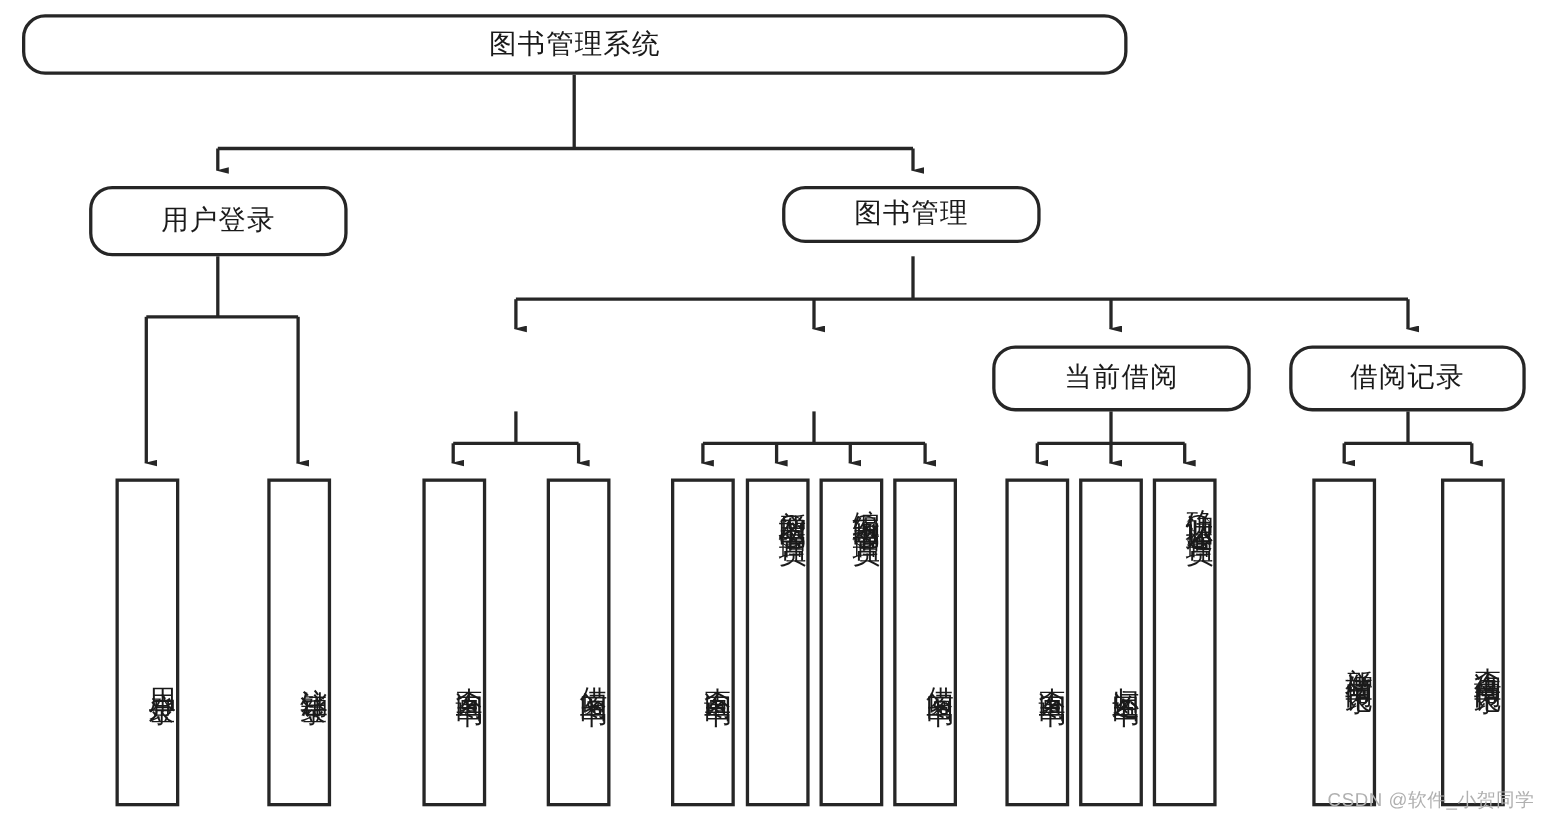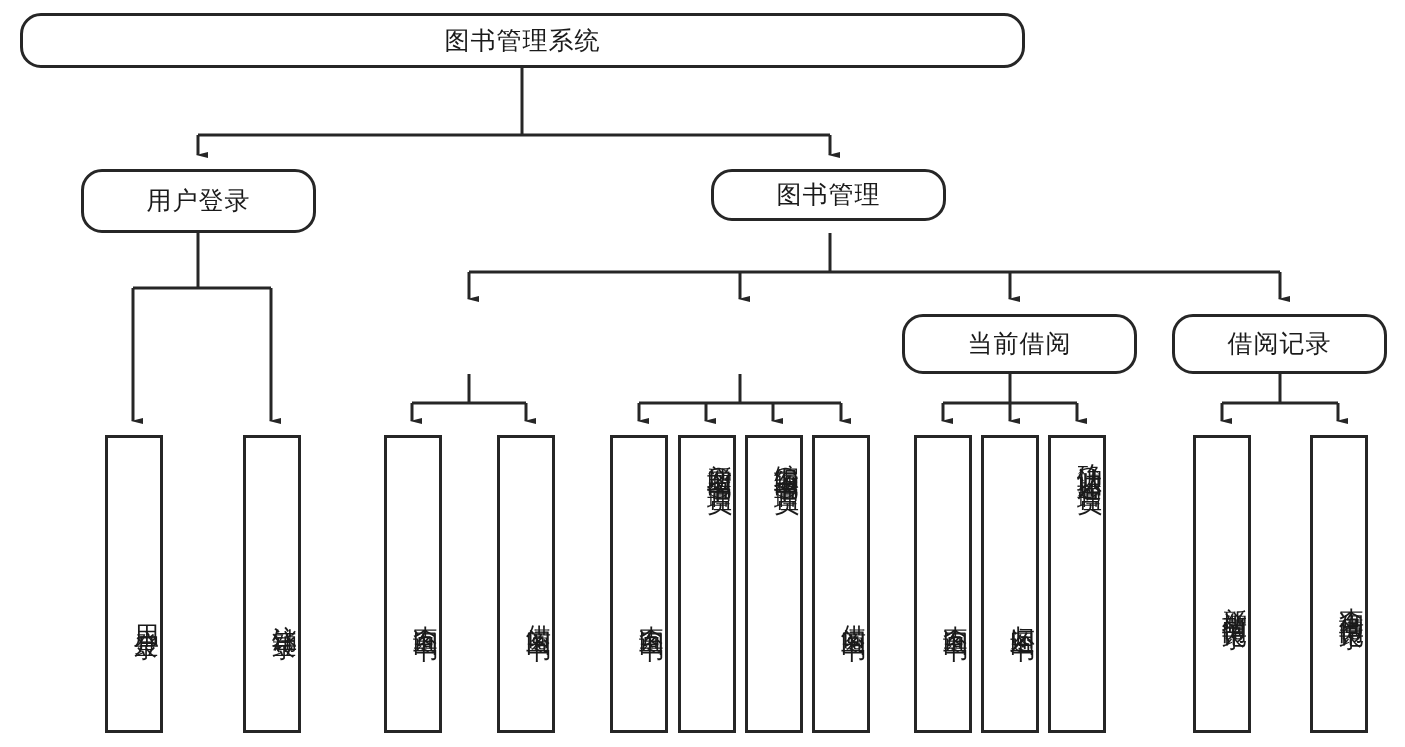--- a/index.html
+++ b/index.html
@@ -175,14 +175,15 @@
     <span>确认归还（管理员）</span>
   </div>
 
   <div class="node vert" style="left:1193px; top:435px; width:58px; height:298px; padding-top:30px;">
     <span>新增借阅记录</span>
   </div>
   <div class="node vert" style="left:1310px; top:435px; width:58px; height:298px; padding-top:30px;">
     <span>查询借阅记录</span>
   </div>
 
+  <div class="watermark">CSDN @软件_小贺同学</div>
 
 </div>
 
 </body></html>

